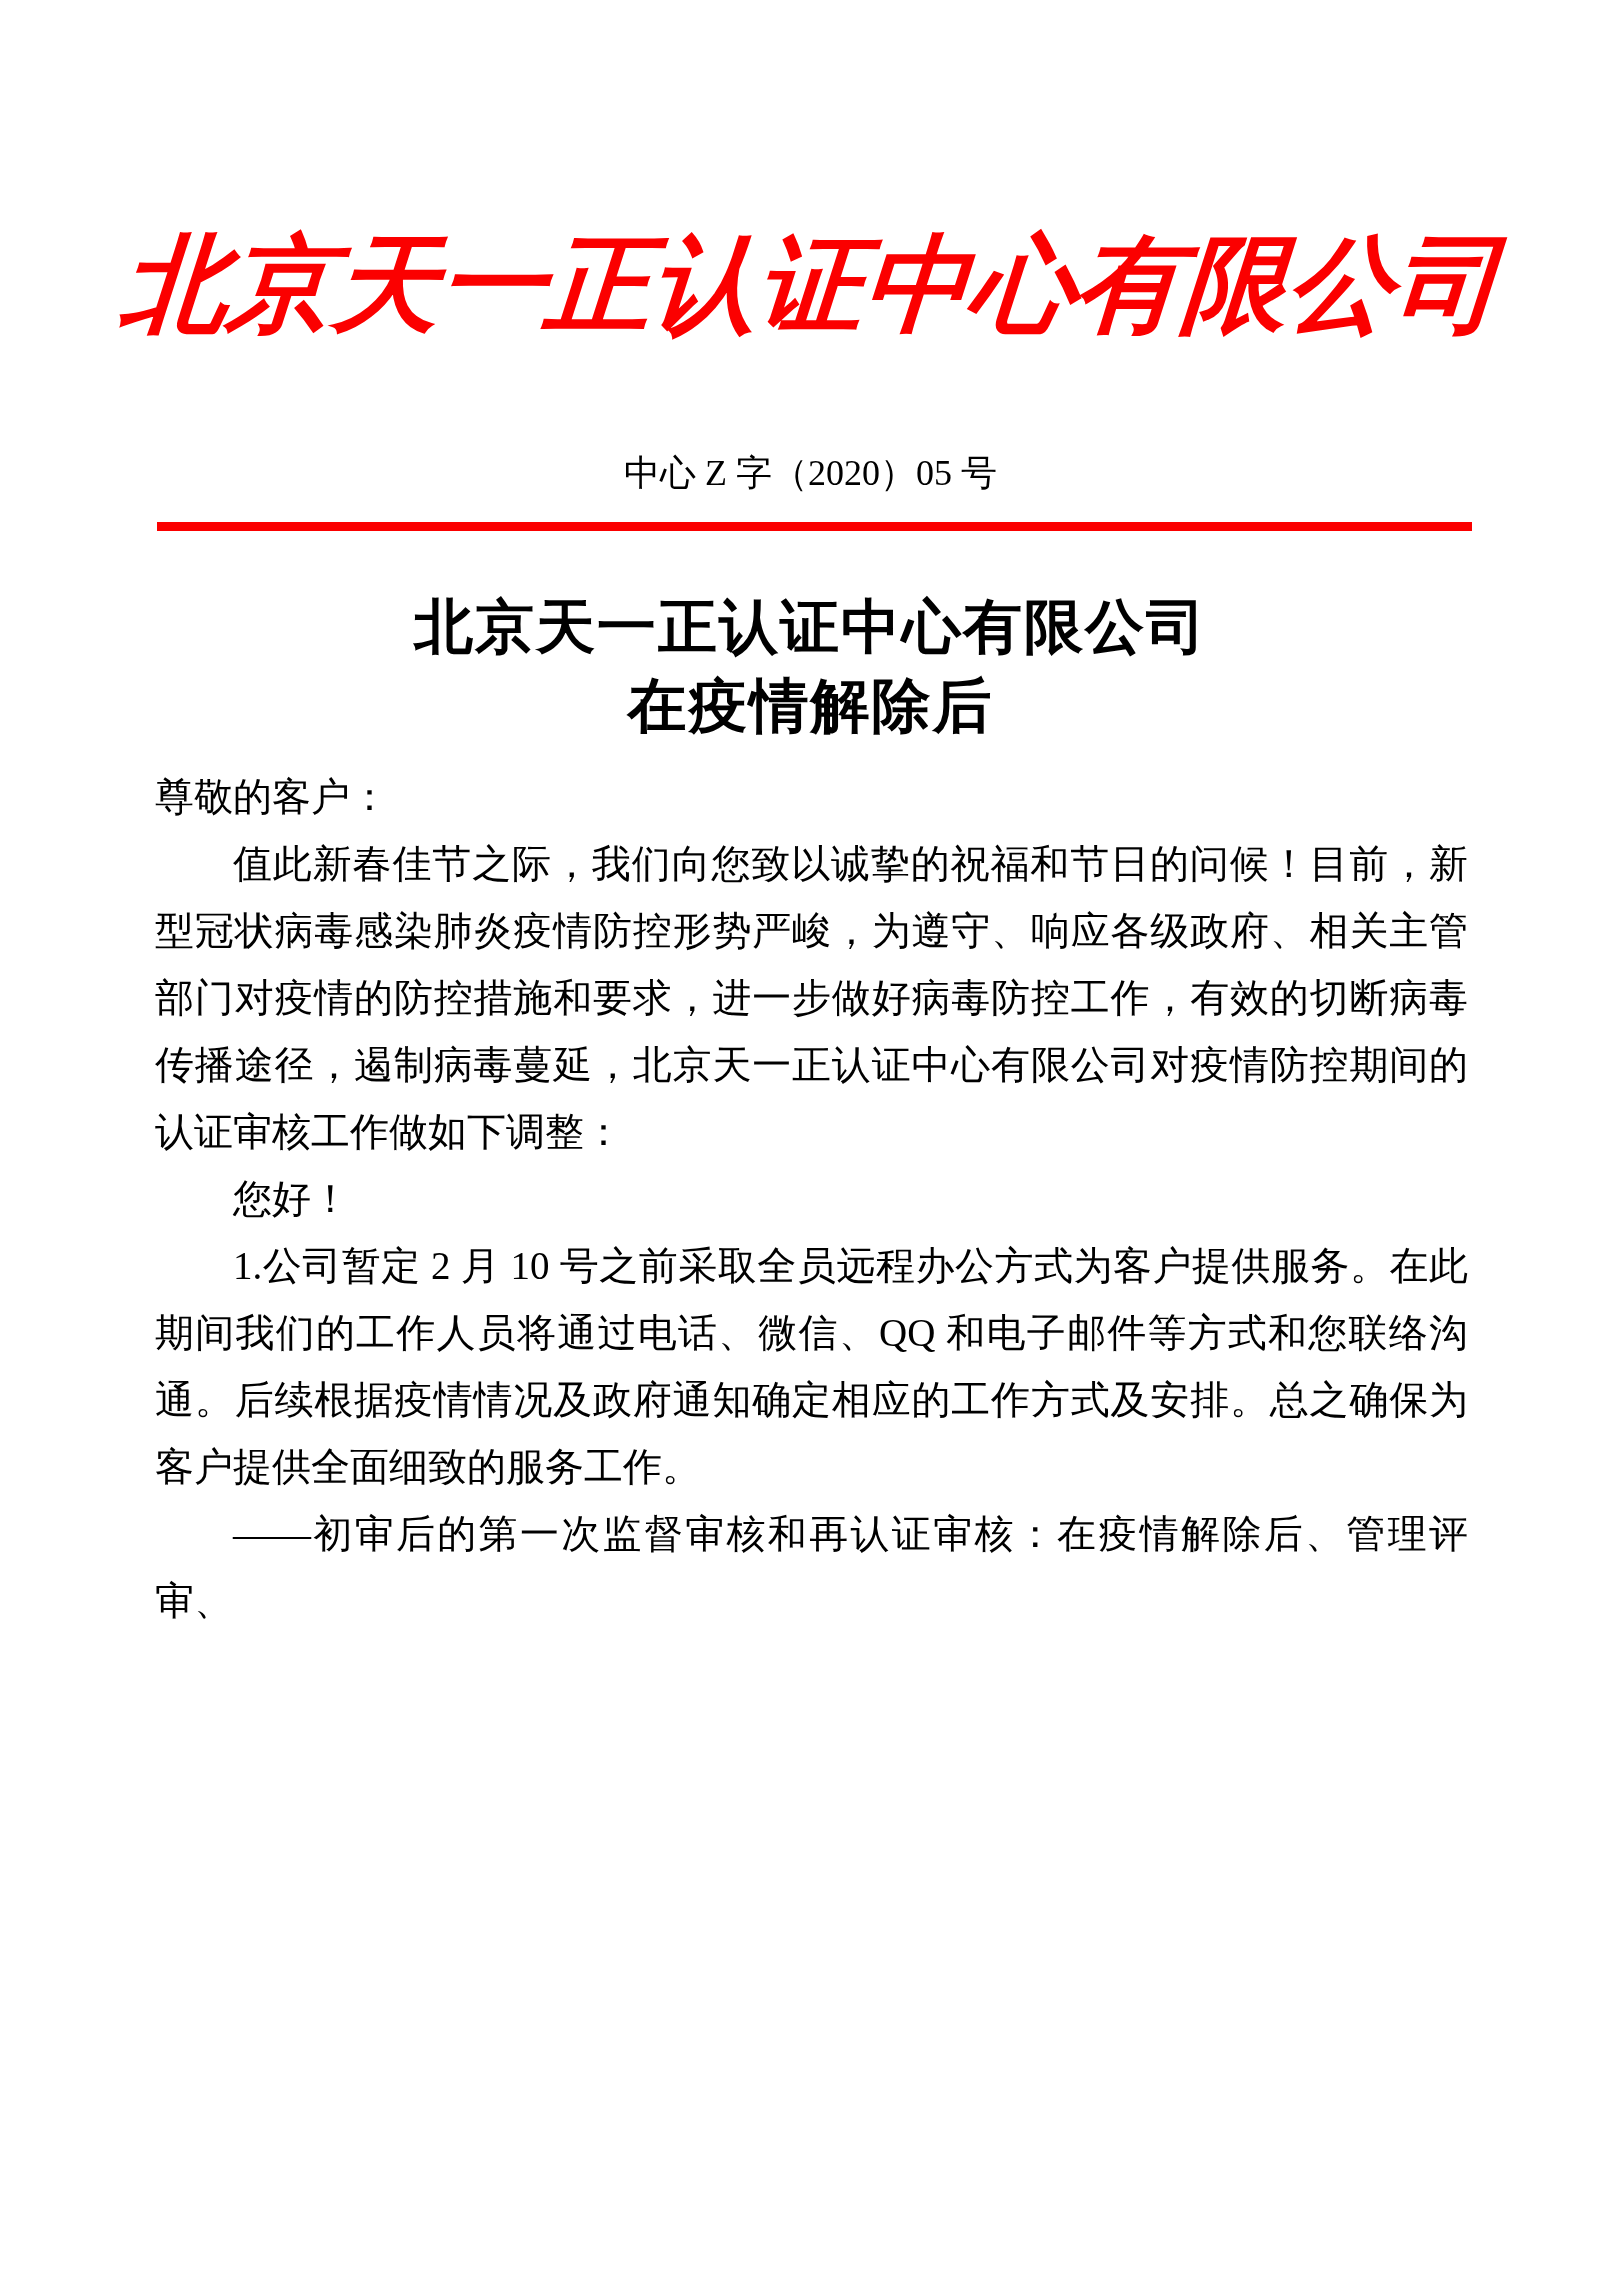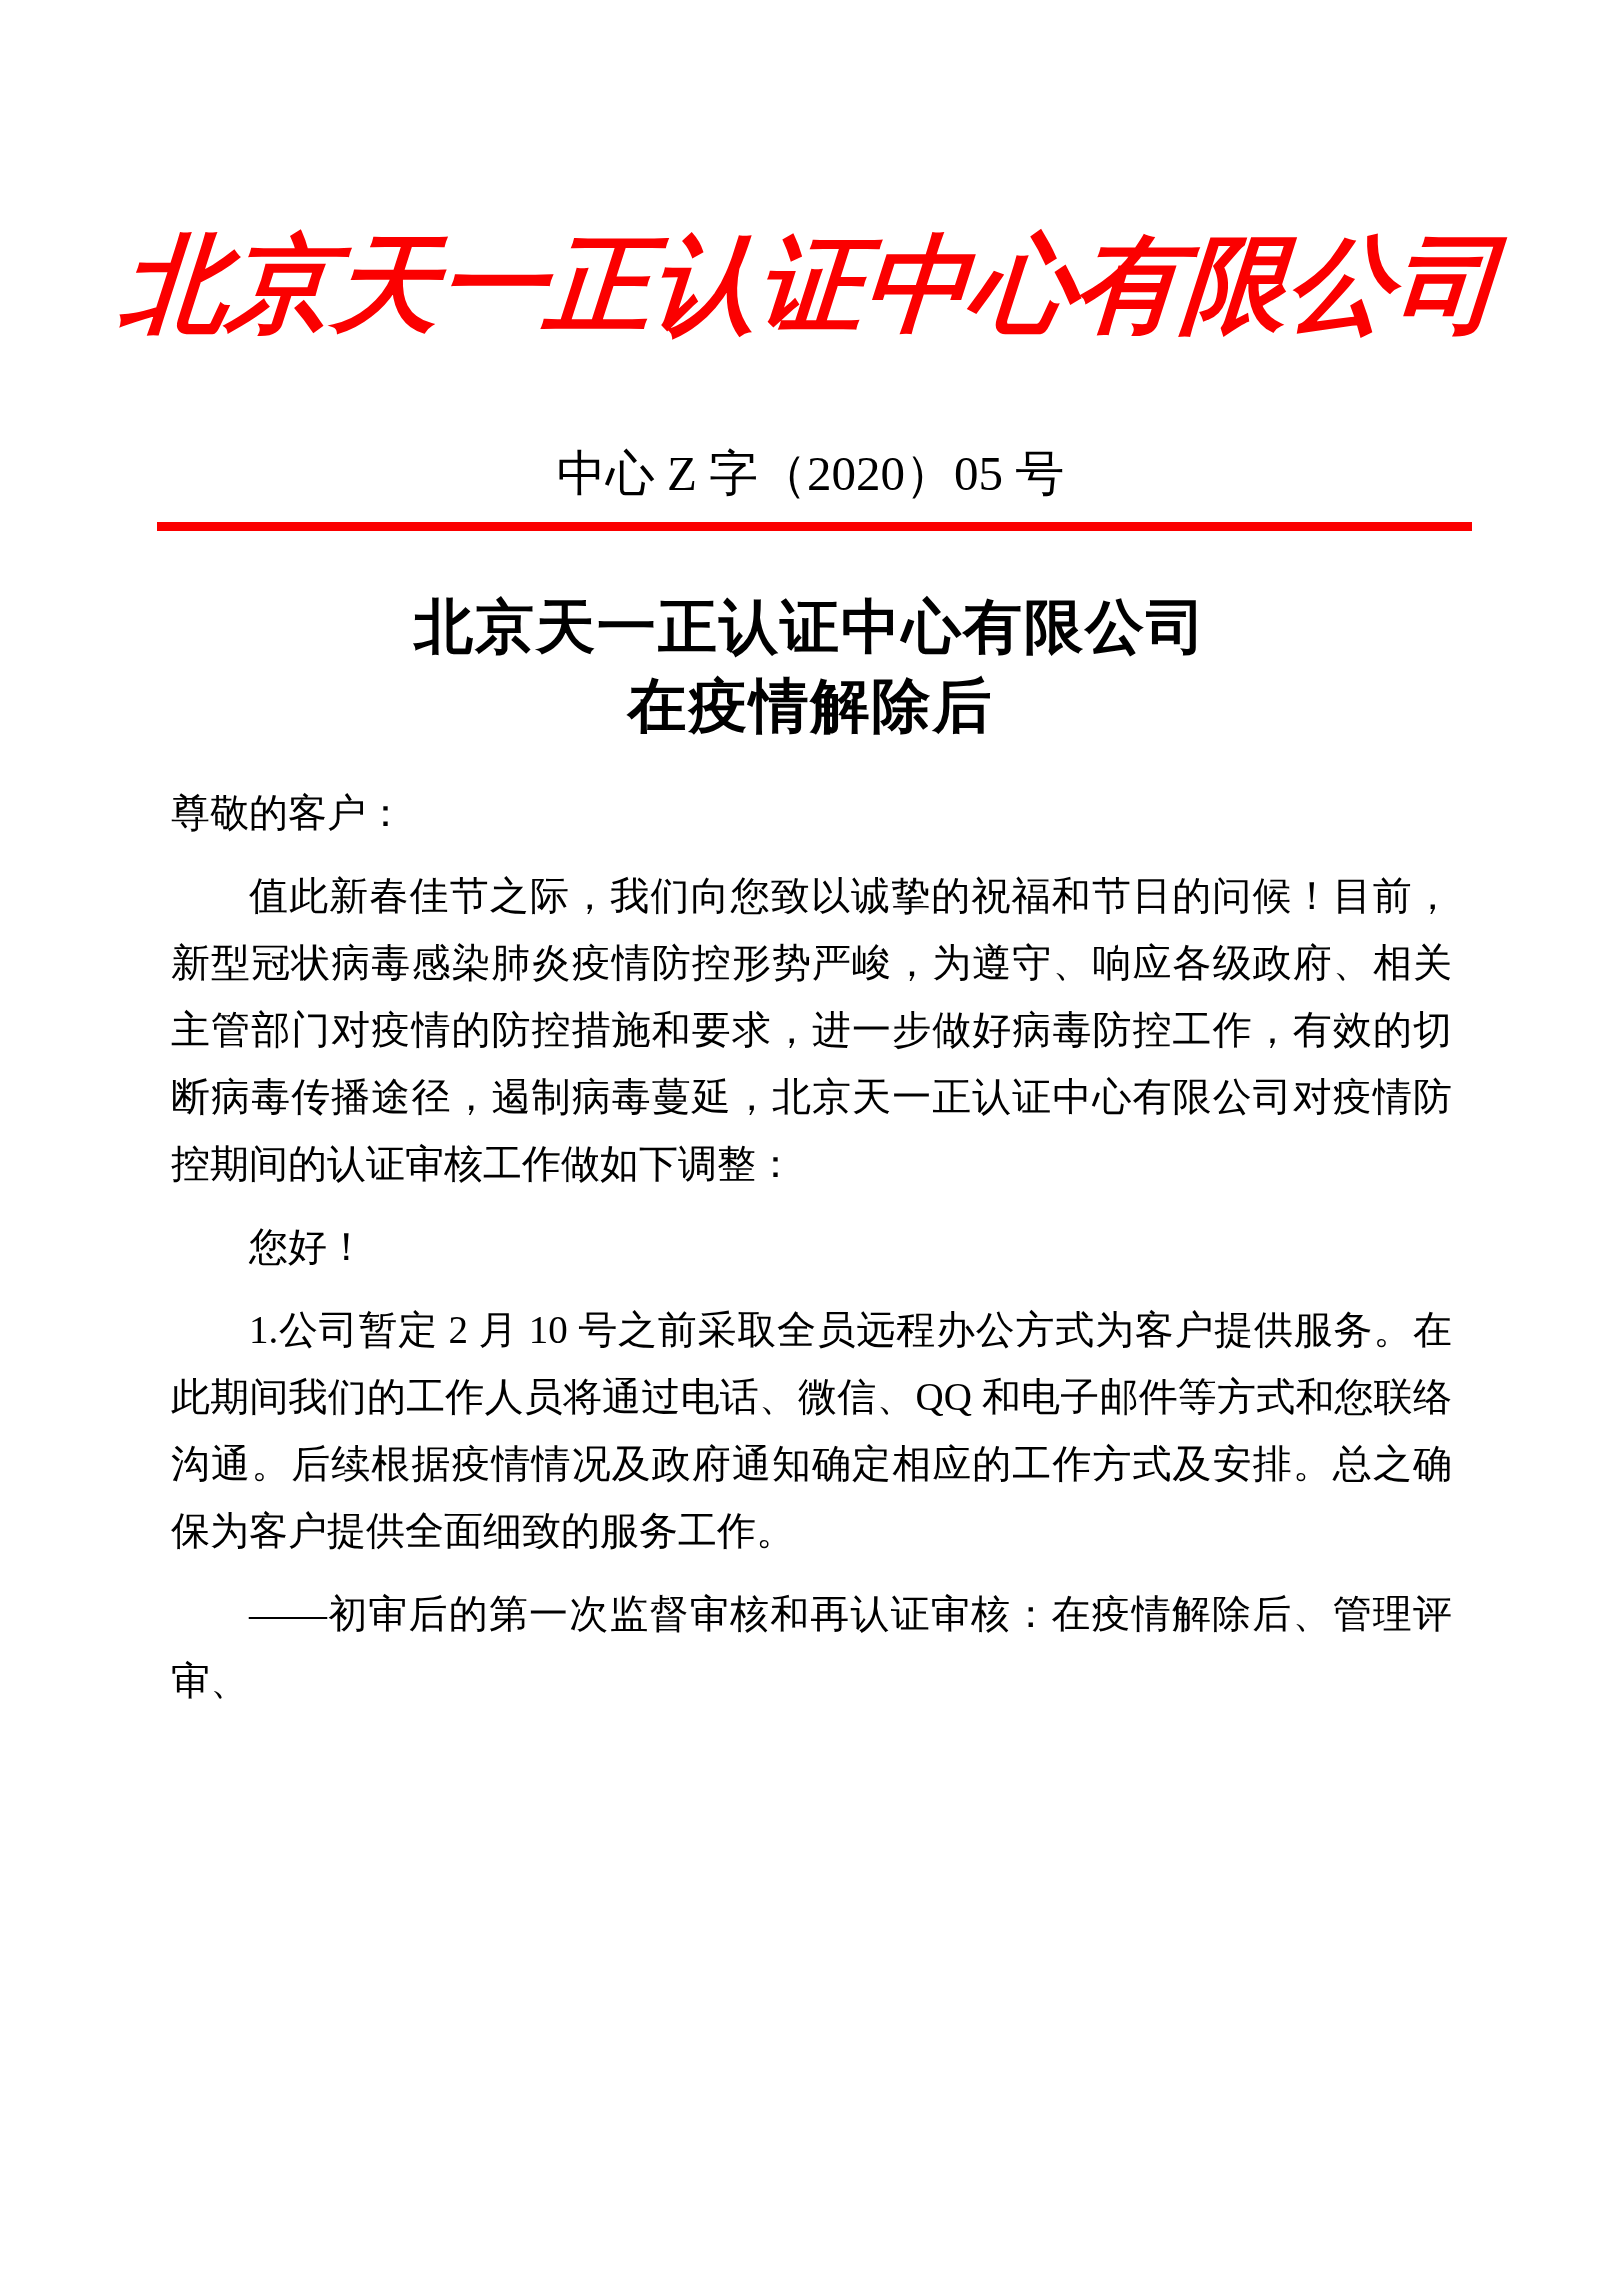--- a/index.html
+++ b/index.html
@@ -31,21 +31,21 @@
     transform: skewX(-4deg);
     white-space: nowrap;
     letter-spacing: 0px;
   }
   .doc-number {
     position: absolute;
     top: 443px;
     left: 0;
     right: 0;
     text-align: center;
-    font-size: 49px;
+    font-size: 36px;
     line-height: 61px;
     color: var(--color-text, #000000);
   }
   .red-rule {
     position: absolute;
     top: 522px;
     left: 157px;
     width: 1315px;
     height: 8.8px;
     background: var(--color-red, #ff0000);
@@ -66,21 +66,21 @@
     position: absolute;
     top: 763px;
     left: 155px;
     width: 1313px;
     font-size: 39px;
     line-height: 67px;
     text-align: justify;
     color: var(--color-text, #000000);
   }
   .letter-body p {
-    margin: 16px;
+    margin: 0;
     padding: 0;
     font-family: Liberation Serif, serif;
   }
   .indent-0   { text-indent: 0; }
   .indent-1   { text-indent: 1em; }
   .indent-135 { text-indent: 1.35em; }
   .indent-2   { text-indent: 2em; }
 </style>
 </head>
 <body>

